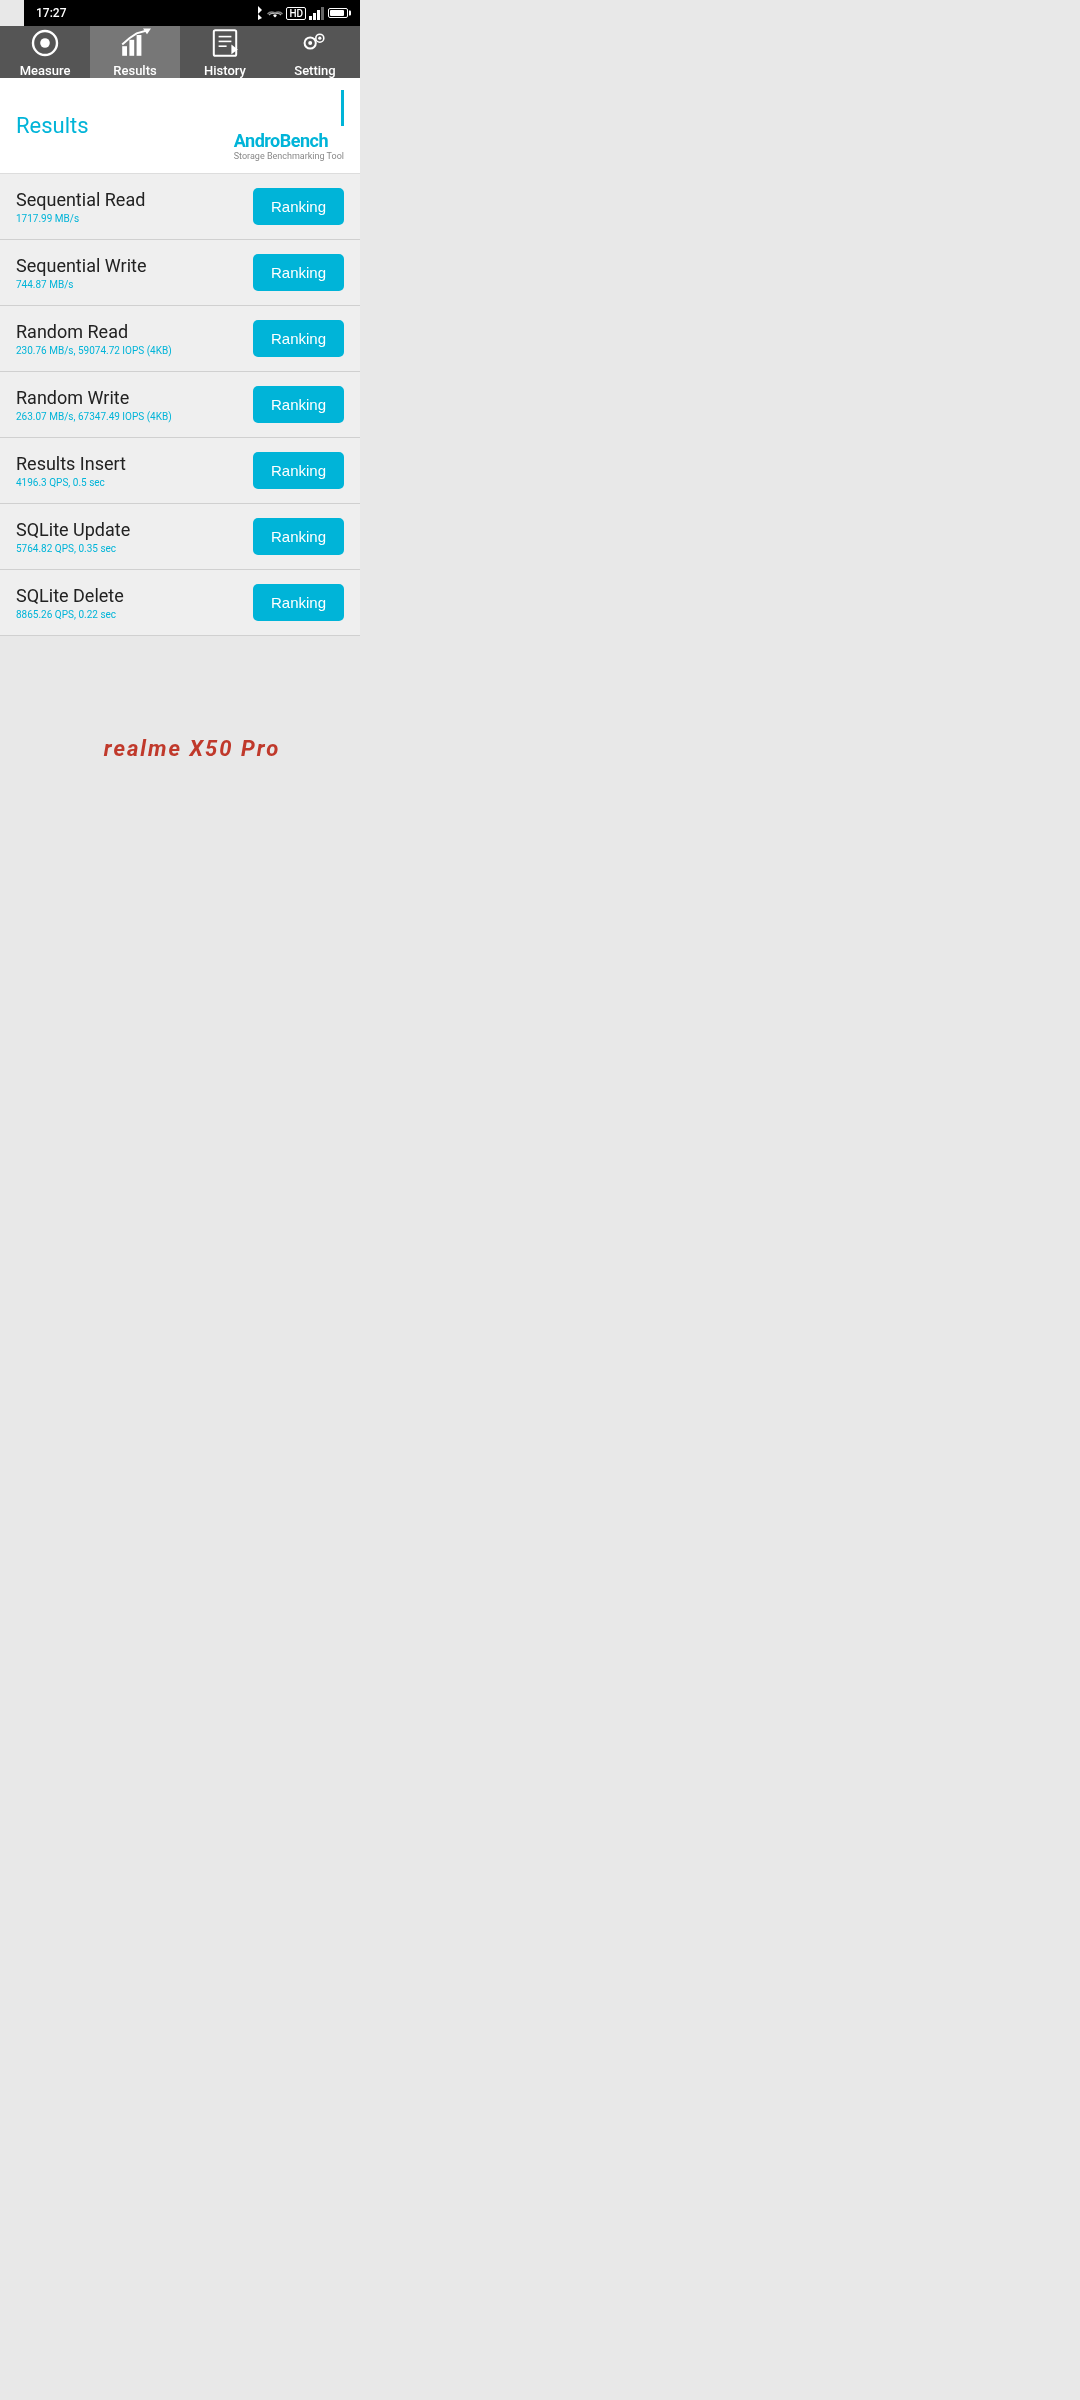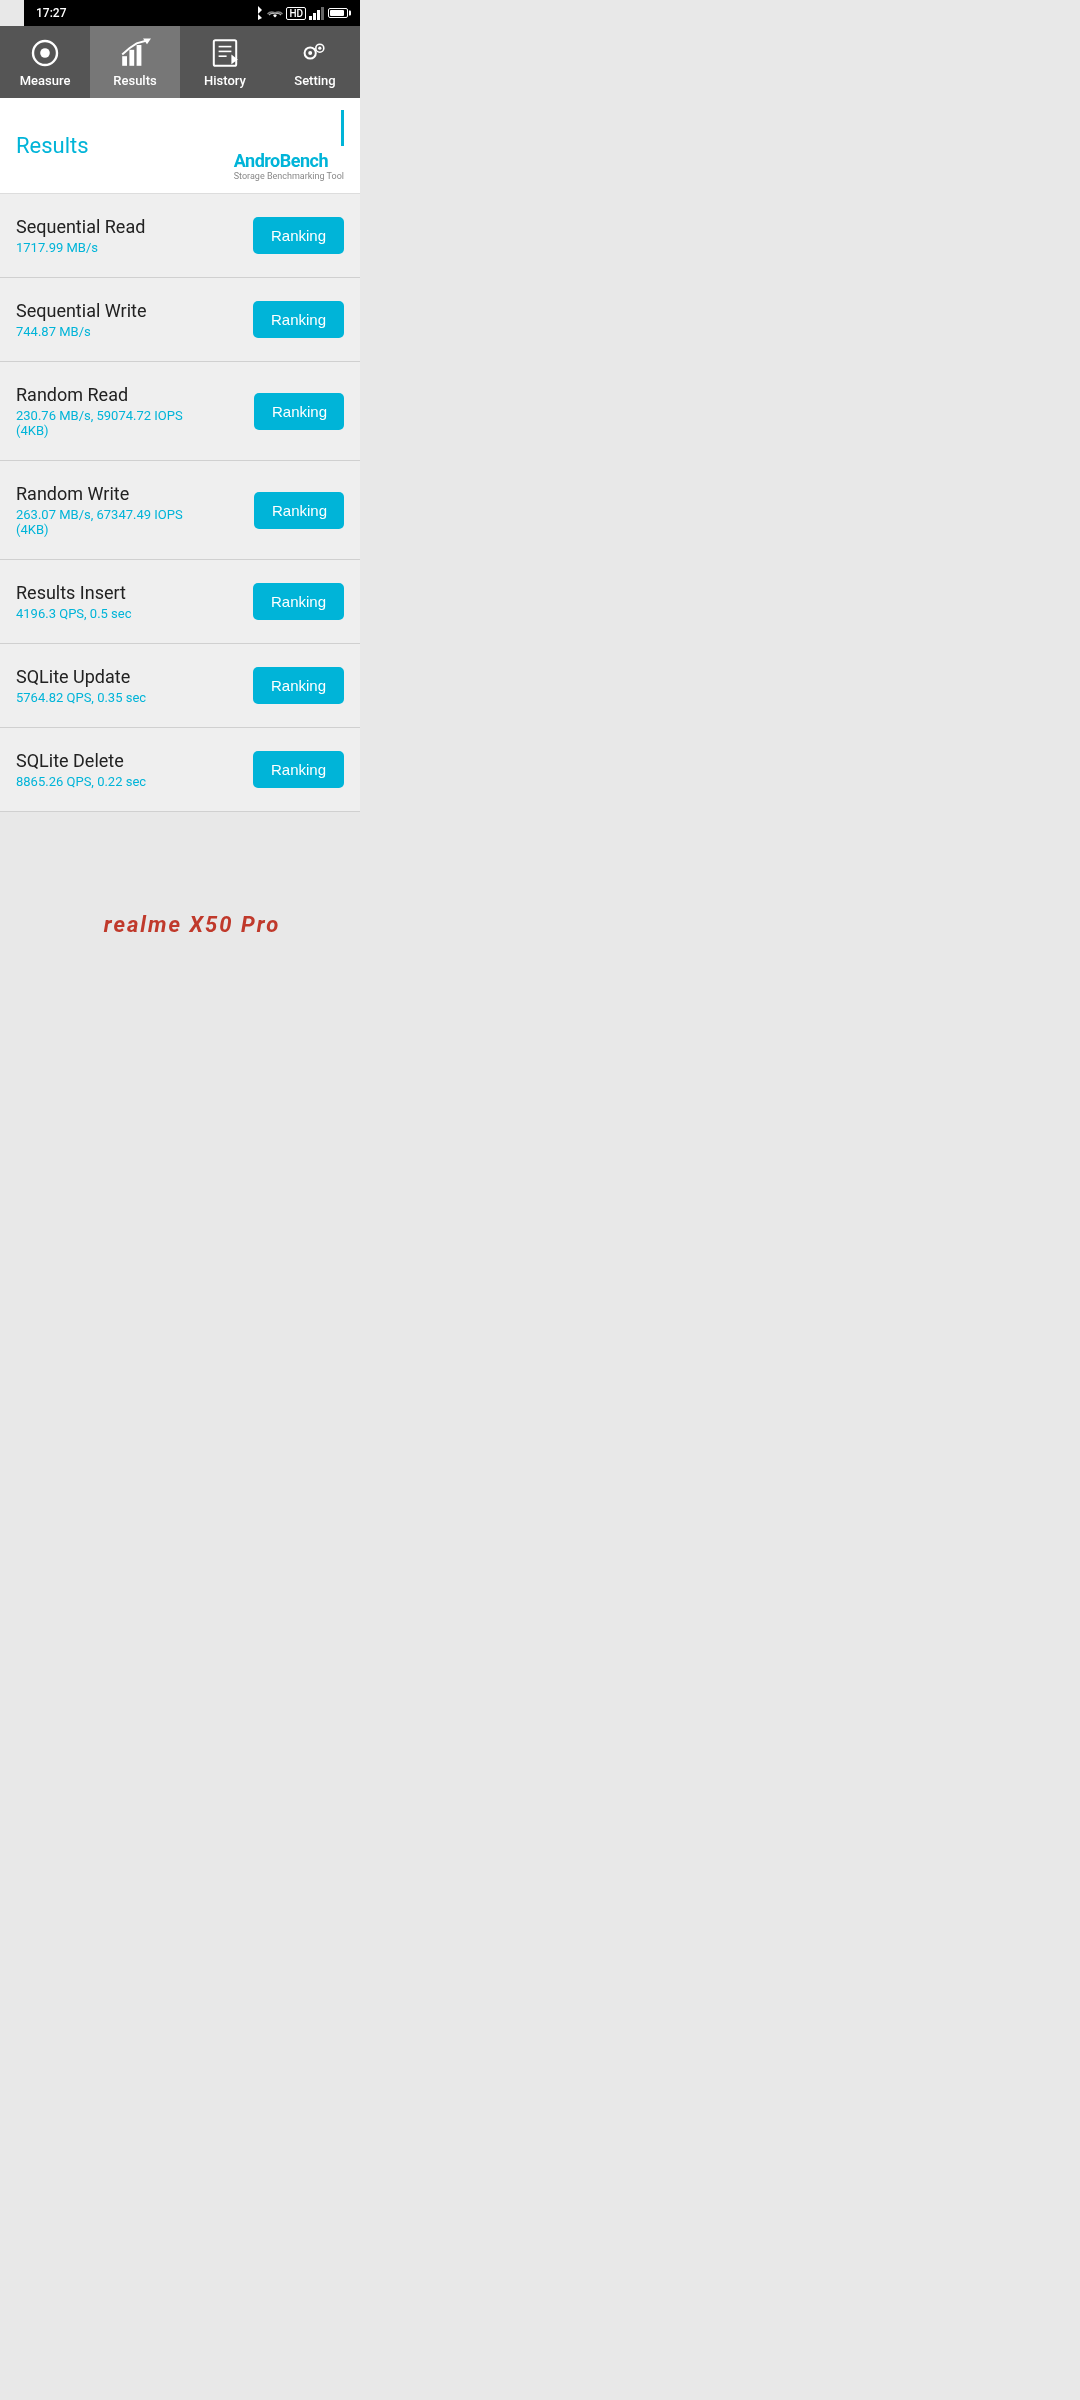--- a/index.html
+++ b/index.html
@@ -58,21 +58,21 @@
       bottom: 1px;
       right: 3px;
       background: #fff;
       border-radius: 1px;
     }
 
     
     .nav-tabs {
       display: flex;
       background: #555;
-      height: 72px;
+      height: 52px;
     }
     .nav-tab {
       flex: 1;
       display: flex;
       flex-direction: column;
       align-items: center;
       justify-content: center;
       color: #fff;
       gap: 4px;
       cursor: pointer;
@@ -133,33 +133,33 @@
 
     
     .results-list {
       background: #e8e8e8;
     }
     .result-item {
       background: #efefef;
       display: flex;
       align-items: center;
       justify-content: space-between;
-      padding: 22px 16px;
+      padding: 14px 16px;
       border-bottom: 1px solid #d0d0d0;
       gap: 44px;
     }
     .result-info {}
     .result-name {
       font-size: 18px;
       color: #222;
       font-weight: 400;
       margin-bottom: 3px;
     }
     .result-value {
-      font-size: 13px;
+      font-size: 10px;
       color: #00b4d8;
     }
     .ranking-btn {
       background: #00b4d8;
       color: #fff;
       border: none;
       border-radius: 5px;
       padding: 10px 18px;
       font-size: 15px;
       font-weight: 500;

